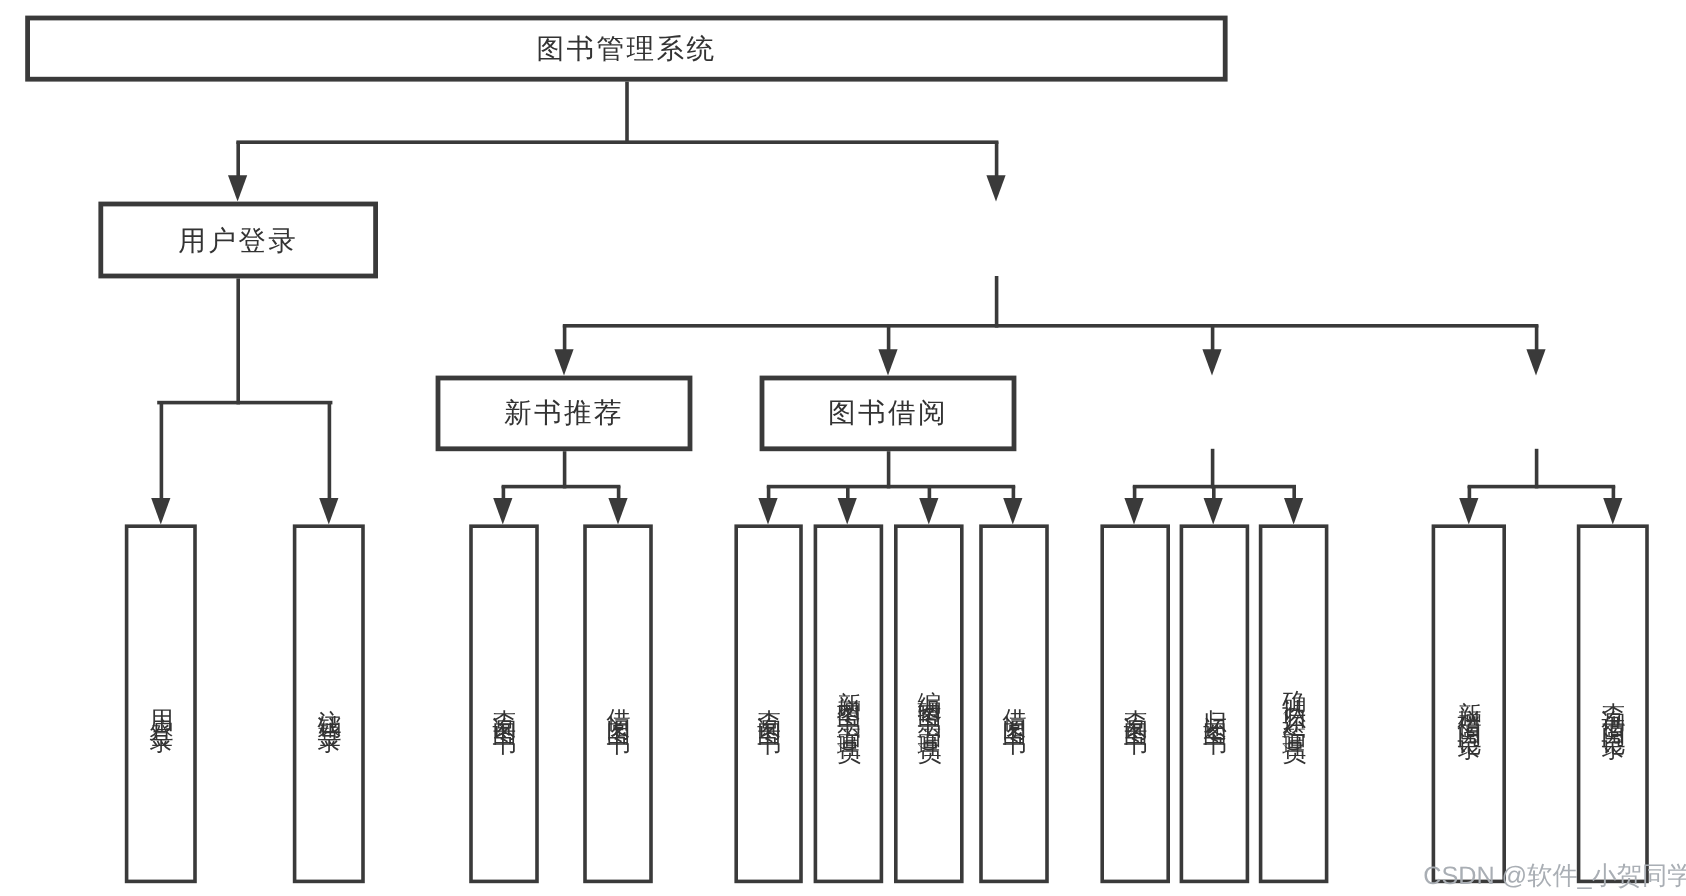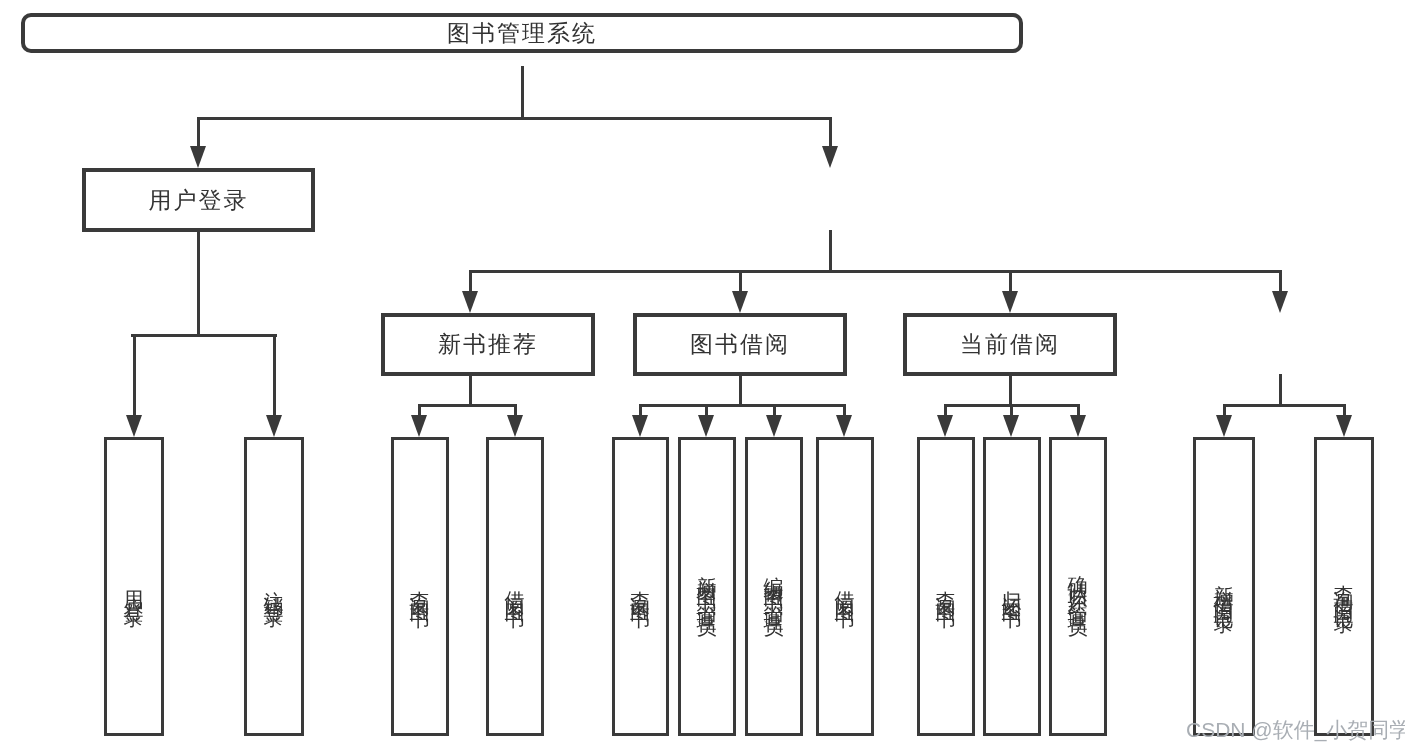--- a/index.html
+++ b/index.html
@@ -65,36 +65,33 @@
     color:var(--wm);
     white-space:nowrap;
     z-index:5;
   }
 </style>
 </head>
 <body>
 
 <div id="canvas">
 
-  <div class="box" style="left:21px;top:13px;width:1002px;height:40px;border-radius:10px;">
+  <div class="box" style="left:21px;top:13px;width:1002px;height:55px;">
     <span>图书管理系统</span>
   </div>
 
   <div class="box" style="left:82px;top:168px;width:233px;height:64px;">
     <span>用户登录</span>
   </div>
 
-  <div class="box" style="left:381px;top:313px;width:214px;height:63px;">
+  <div class="box" style="left:363px;top:313px;width:214px;height:63px;">
     <span>新书推荐</span>
   </div>
   <div class="box" style="left:633px;top:313px;width:214px;height:63px;">
     <span>图书借阅</span>
-  </div>
-  <div class="box" style="left:903px;top:313px;width:214px;height:63px;">
-    <span>当前借阅</span>
   </div>
 
   <div class="box leaf" style="left:104px;width:60px;">
     <span class="vtext">用户登录</span>
   </div>
   <div class="box leaf" style="left:244px;width:60px;">
     <span class="vtext">注销登录</span>
   </div>
 
   <div class="box leaf" style="left:391px;width:58px;">

